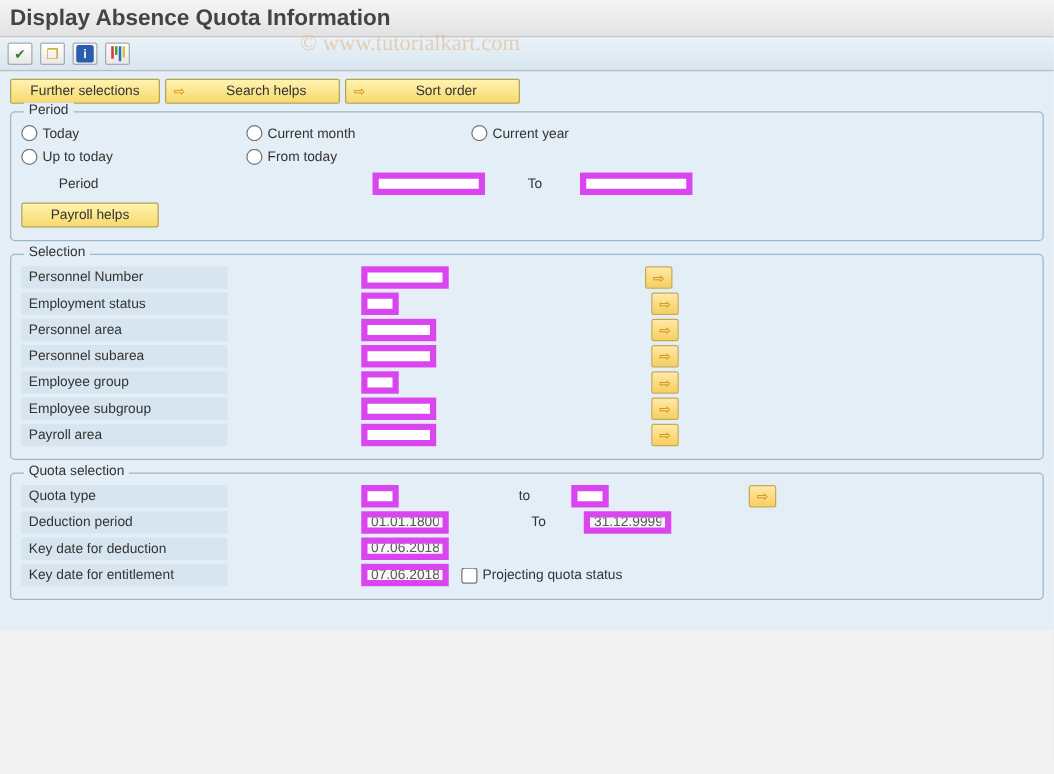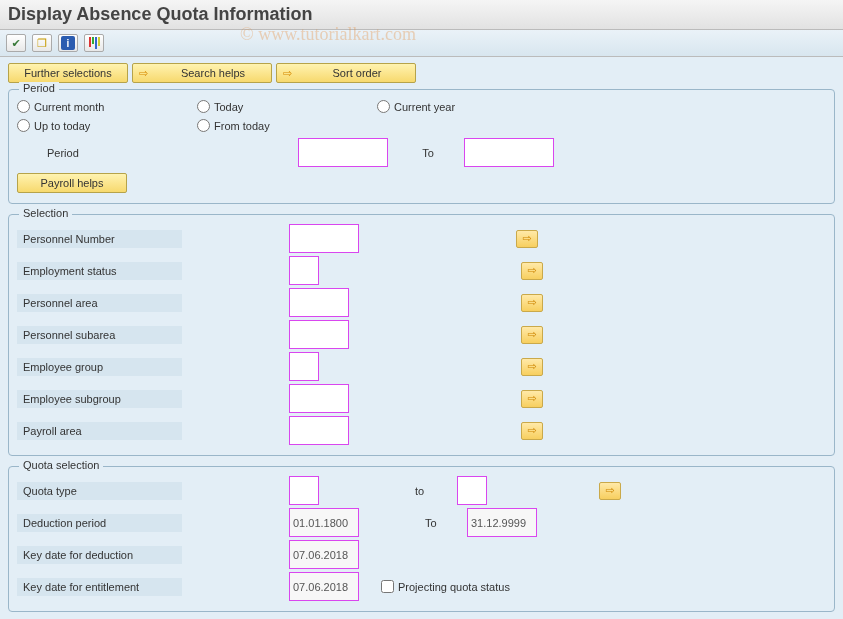--- a/index.html
+++ b/index.html
@@ -90,22 +90,22 @@
     font-size: 11px;
     color: #333;
   }
   .radio-grid { display: grid; grid-template-columns: 180px 180px 180px; row-gap: 6px; margin-top: 4px;}
   .radio-item { display: flex; align-items: center; gap: 4px; }
   .radio-item input { margin:0; width:13px; height:13px;}
   .field-row { display: flex; align-items: center; gap: 8px; margin-top: 6px; }
   .field-label { width: 135px; background: #d6e5ef; padding: 3px 6px; border: 0; }
   .field-label.indent { margin-left: 30px; width: 105px; background: transparent; padding:3px 0;}
   .sap-input {
-    height: 29px;
-    border: 1px solid #d946ef;
+    height: 18px;
+    border: 5px solid #d946ef;
     background: #fff;
     padding: 0 3px;
     font-size: 11px;
     color: #333;
   }
   .sap-input.readonly { background: #f7f7f7; color: #555;}
   .w30 { width: 30px; }
   .w50 { width: 60px; }
   .w70 { width: 70px; }
   .w90 { width: 90px; }
@@ -174,25 +174,25 @@
         <span>Sort order</span>
       </div>
   </div>
 
   <div class="panel">
     <div class="panel-title">Period</div>
 
     <div class="radio-grid">
       <label class="radio-item">
         <input type="radio" name="period" style="">
+        <span>Today</span>
+      </label>
+      <label class="radio-item">
+        <input type="radio" name="period" style="">
         <span>Current month</span>
-      </label>
-      <label class="radio-item">
-        <input type="radio" name="period" style="">
-        <span>Today</span>
       </label>
       <label class="radio-item">
         <input type="radio" name="period" style="">
         <span>Current year</span>
       </label>
       <label class="radio-item">
         <input type="radio" name="period" style="">
         <span>Up to today</span>
       </label>
       <label class="radio-item">
@@ -296,20 +296,20 @@
     <div class="sel-row">
       <div class="sel-label">Key date for deduction</div>
       <span style="width:95px"></span>
       <input class="sap-input w70 readonly" readonly="" value="07.06.2018" style="">
     </div>
 
     <div class="sel-row">
       <div class="sel-label">Key date for entitlement</div>
       <span style="width:95px"></span>
       <input class="sap-input w70 readonly" readonly="" value="07.06.2018" style="">
-      <label class="checkbox-item" style="margin-left:16px">
+      <label class="checkbox-item" style="margin-left:4px">
         <input type="checkbox" style="">
         <span>Projecting quota status</span>
       </label>
     </div>
   </div>
 
 </div>
 
 </body></html>

